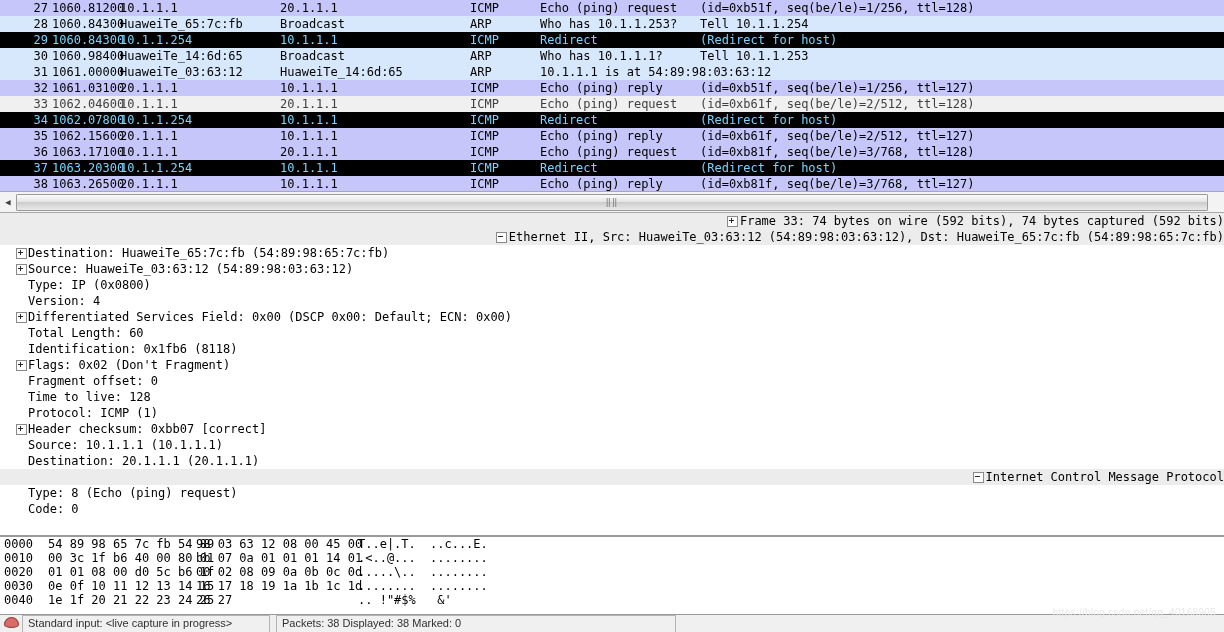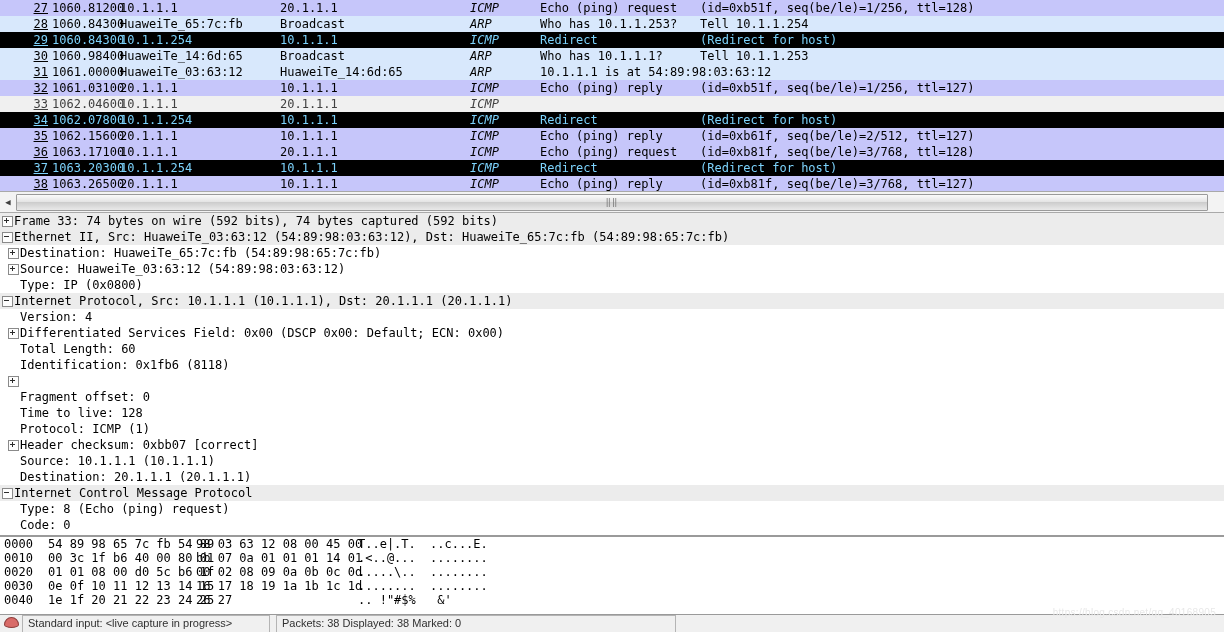--- a/index.html
+++ b/index.html
@@ -12,25 +12,25 @@
   }
   .app{width:1224px;height:632px;position:relative;display:flex;flex-direction:column;}
 
   
   .packet-list{height:191px;overflow:hidden;position:relative;background:#fff;}
   .prow{height:16px;line-height:16px;white-space:nowrap;display:flex;}
   .prow.lav{background:#c6c6fa;color:#000;}
   .prow.blu{background:#d8e8fc;color:#000;}
   .prow.sel{background:#f0f0f0;color:#404040;}
   .prow.red{background:#000000;color:#7dd3fc;}
-  .c-no   {width:48px;text-align:right;padding-right:4px;text-decoration:underline;}
+  .c-no   {width:48px;text-align:right;padding-right:4px;}
   .c-time {width:62px;text-align:right;padding-right:0px;}
   .c-src  {width:160px;padding-left:6px;}
   .c-dst  {width:190px;}
-  .c-prot {width:70px;font-style:italic;}
+  .c-prot {width:70px;}
   .c-info {flex:1;}
   .c-info .ipart{display:inline-block;width:160px;}
 
   
   .hscroll{
     height:20px;background:#f3f3f3;border-top:1px solid #a9a9a9;
     border-bottom:1px solid #a9a9a9;display:flex;align-items:center;position:relative;
   }
   .hs-arrow{width:16px;height:18px;display:flex;align-items:center;justify-content:center;
     font-size:9px;color:#404040;}
@@ -42,30 +42,30 @@
     display:flex;align-items:center;justify-content:center;
   }
   .hs-grip{letter-spacing:1px;font-size:9px;color:#777;line-height:9px;}
 
   
   .detail{
     height:322px;overflow:hidden;background:#ffffff;position:relative;
     border-bottom:1px solid #9a9a9a;
   }
   .trow{height:16px;line-height:16px;white-space:nowrap;display:flex;align-items:center;color:#000;}
-  .trow.top{background:#ececec;}
+  .trow.top{background:#ececec;justify-content:flex-end;}
   .tw{width:14px;min-width:14px;display:flex;align-items:center;justify-content:center;}
   .exp{
     width:9px;height:9px;border:1px solid #8a8a8a;background:#fdfdfd;
     position:relative;display:inline-block;
   }
   .exp::before{content:"";position:absolute;left:1px;top:3px;width:5px;height:1px;background:#2b2b2b;}
   .exp.plus::after{content:"";position:absolute;left:3px;top:1px;width:1px;height:5px;background:#2b2b2b;}
   .ind0{padding-left:0px;}
-  .ind1{padding-left:6px;}
+  .ind1{padding-left:14px;}
 
   
   .hexpane{
     flex:1;background:#ffffff;overflow:hidden;position:relative;
     border-top:1px solid #9a9a9a;
   }
   .hrow{height:14px;line-height:14px;white-space:pre;color:#000;padding-left:4px;}
   .h-off{display:inline-block;width:44px;}
   .h-b1 {display:inline-block;width:148px;}
   .h-b2 {display:inline-block;width:162px;}
@@ -148,20 +148,21 @@
         <span class="c-dst">10.1.1.1</span>
         <span class="c-prot">ICMP</span>
         <span class="c-info"><span class="ipart">Echo (ping) reply</span><span>(id=0xb51f, seq(be/le)=1/256, ttl=127)</span></span>
       </div>
       <div class="prow sel">
         <span class="c-no">33</span>
         <span class="c-time">1062.04600</span>
         <span class="c-src">10.1.1.1</span>
         <span class="c-dst">20.1.1.1</span>
         <span class="c-prot">ICMP</span>
+        <span class="c-info"><span class="ipart">Echo (ping) request</span><span>(id=0xb61f, seq(be/le)=2/512, ttl=128)</span></span>
       </div>
       <div class="prow red">
         <span class="c-no">34</span>
         <span class="c-time">1062.07800</span>
         <span class="c-src">10.1.1.254</span>
         <span class="c-dst">10.1.1.1</span>
         <span class="c-prot">ICMP</span>
         <span class="c-info"><span class="ipart">Redirect</span><span>(Redirect for host)</span></span>
       </div>
       <div class="prow lav">
@@ -229,26 +230,20 @@
       <div class="trow ind1">
         <span class="tw">
           <span class="exp plus"></span>
         </span>
         <span>Source: HuaweiTe_03:63:12 (54:89:98:03:63:12)</span>
       </div>
       <div class="trow ind1">
         <span class="tw"></span>
         <span>Type: IP (0x0800)</span>
       </div>
-      <div class="trow top ind0">
-        <span class="tw">
-          <span class="exp"></span>
-        </span>
-        <span>Internet Protocol, Src: 10.1.1.1 (10.1.1.1), Dst: 20.1.1.1 (20.1.1.1)</span>
-      </div>
       <div class="trow ind1">
         <span class="tw"></span>
         <span>Version: 4</span>
       </div>
       <div class="trow ind1">
         <span class="tw">
           <span class="exp plus"></span>
         </span>
         <span>Differentiated Services Field: 0x00 (DSCP 0x00: Default; ECN: 0x00)</span>
       </div>
@@ -257,20 +252,21 @@
         <span>Total Length: 60</span>
       </div>
       <div class="trow ind1">
         <span class="tw"></span>
         <span>Identification: 0x1fb6 (8118)</span>
       </div>
       <div class="trow ind1">
         <span class="tw">
           <span class="exp plus"></span>
         </span>
+        <span>Flags: 0x02 (Don't Fragment)</span>
       </div>
       <div class="trow ind1">
         <span class="tw"></span>
         <span>Fragment offset: 0</span>
       </div>
       <div class="trow ind1">
         <span class="tw"></span>
         <span>Time to live: 128</span>
       </div>
       <div class="trow ind1">

